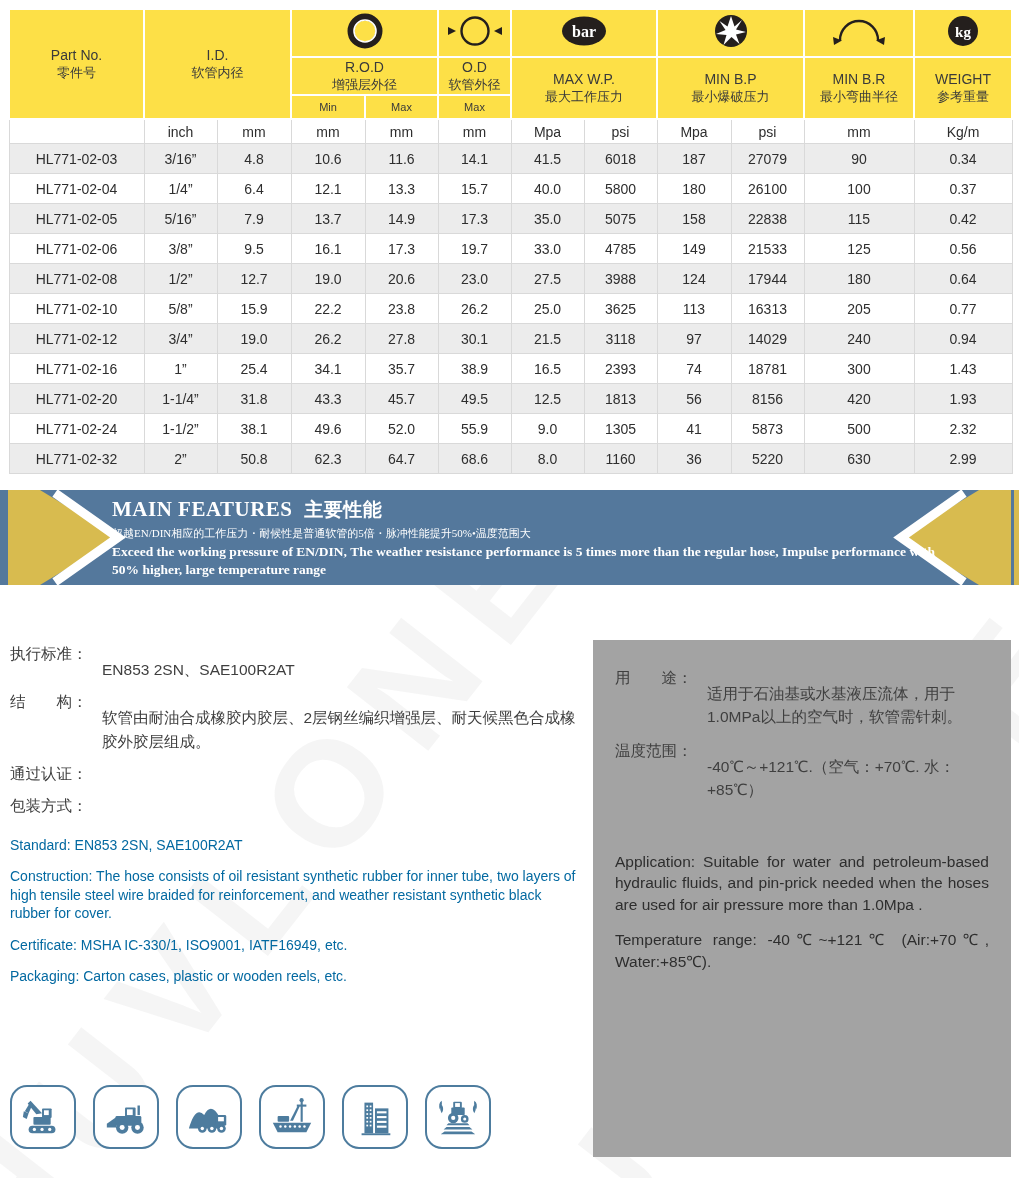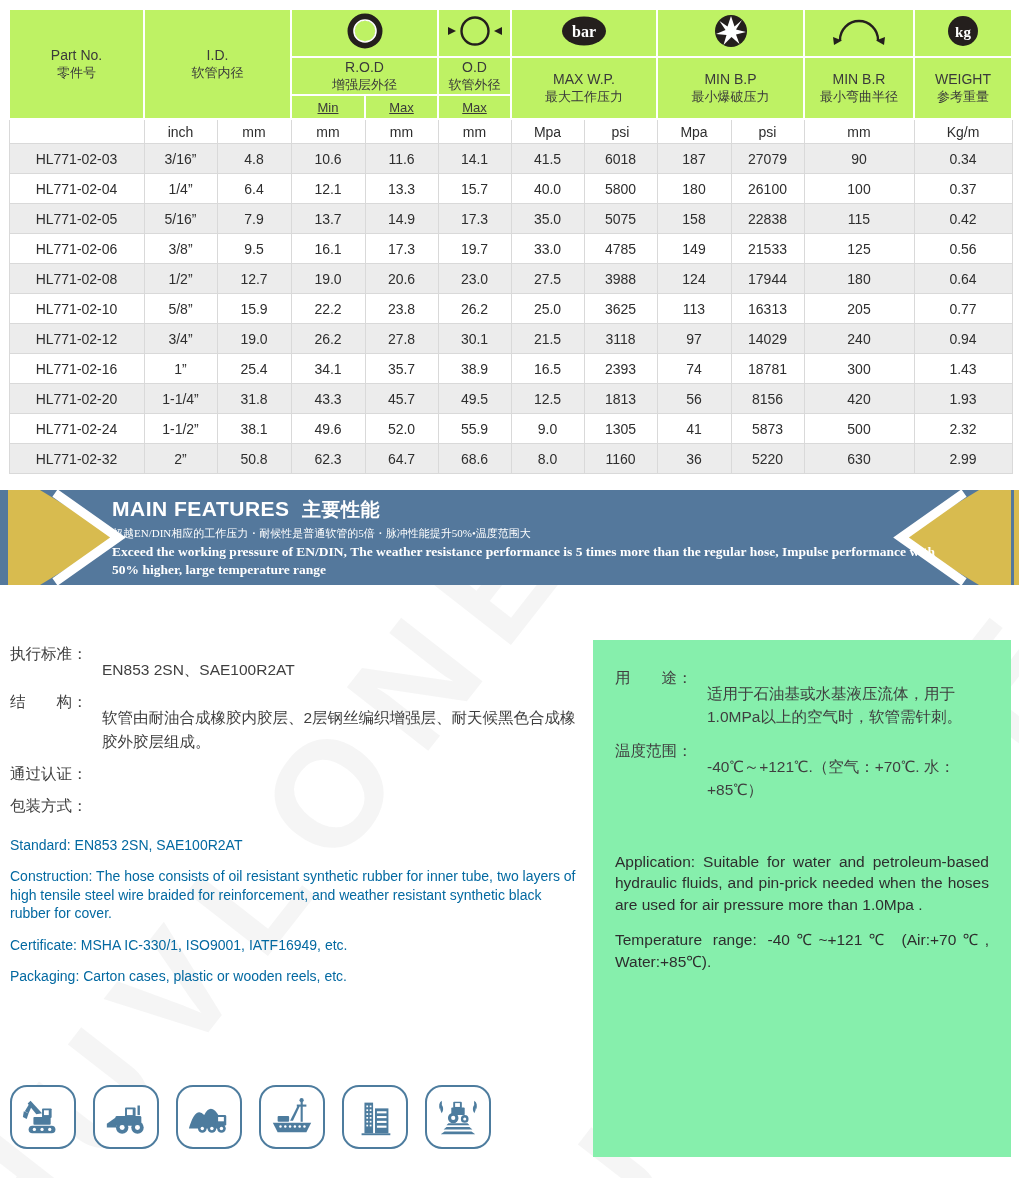--- a/index.html
+++ b/index.html
@@ -8,46 +8,46 @@
   
   .wm{position:absolute;font-family:"Liberation Sans",sans-serif;font-weight:bold;
       color:rgba(120,120,120,0.07);font-size:150px;letter-spacing:26px;white-space:nowrap;
       transform-origin:left top;pointer-events:none;z-index:0;}
   .wm1{left:-90px;top:1190px;transform:rotate(-52deg);}
   .wm2{left:420px;top:1290px;transform:rotate(-52deg);}
   
   .tbl-wrap{position:absolute;left:8px;top:8px;width:1003px;z-index:1;}
   table.spec{border-collapse:collapse;width:1003px;table-layout:fixed;}
   table.spec td{text-align:center;vertical-align:middle;overflow:hidden;}
-  .hc,.hi{background:#bef264;border:2px solid #ffffff;color:#3a3a3a;}
+  .hc,.hi{background:#fde047;border:2px solid #ffffff;color:#3a3a3a;}
   .hi{height:44px;}
   .hc .en{font-size:14px;line-height:1.25;}
   .hc .cn{font-size:13px;line-height:1.3;}
-  .minmax td{height:20px;font-size:13px;text-decoration:underline;}
+  .minmax td{height:20px;font-size:11px;}
   .units td{background:#ffffff;border:1px solid #d9d9d9;height:21px;font-size:14px;color:#2e2e2e;}
   tbody td{border:1px solid #d9d9d9;height:27px;font-size:14px;color:#2e2e2e;}
   tbody tr:nth-child(odd) td{background:#ececec;}
   tbody tr:nth-child(even) td{background:#ffffff;}
   
   .banner{position:absolute;left:0;top:490px;width:1019px;height:95px;z-index:1;}
   .banner svg{position:absolute;left:0;top:0;}
   .banner-text{position:absolute;left:112px;top:7px;width:830px;color:#fff;}
-  .banner-title{font-family:Liberation Sans, sans-serif;font-weight:bold;font-size:21px;letter-spacing:.5px;}
+  .banner-title{font-family:Liberation Serif, serif;font-weight:bold;font-size:21px;letter-spacing:.5px;}
   .banner-title .cn{font-size:19px;margin-left:6px;}
   .banner-cn{font-family:"Liberation Serif",serif;font-size:11px;margin-top:3px;}
   .banner-en{font-family:"Liberation Serif",serif;font-weight:bold;font-size:13.5px;line-height:1.32;margin-top:2px;}
   
   .specs-cn{position:absolute;left:10px;top:642px;width:577px;z-index:1;}
   .spec-row{display:flex;margin-bottom:9px;font-size:15.5px;line-height:1.5;color:#3f3f3f;}
   .spec-label{flex:0 0 92px;white-space:nowrap;}
   .spec-text{flex:1;margin-top:16px;}
   .specs-en{position:absolute;left:10px;top:836px;width:574px;z-index:1;}
   .specs-en .para{margin:0 0 13px 0;font-size:14px;line-height:1.32;color:#0369a1;}
   
-  .panel{position:absolute;left:593px;top:640px;width:418px;height:517px;background:#86efac;
+  .panel{position:absolute;left:593px;top:640px;width:418px;height:517px;background:#a3a3a3;
          box-sizing:border-box;padding:26px 22px 0 22px;z-index:1;}
   .panel .spec-row{font-size:15.5px;color:#3f3f3f;margin-bottom:10px;}
   .panel-en{margin-top:50px;}
   .panel-en .para{margin:0 0 14px 0;font-size:15.5px;line-height:1.38;color:#2e2e2e;text-align:justify;}
   
   .apps{position:absolute;left:10px;top:1085px;display:flex;gap:17px;z-index:1;}
   .app-tile{width:66px;height:64px;border:2.5px solid #4d7c9e;border-radius:17px;background:#fff;
             display:flex;align-items:center;justify-content:center;box-sizing:border-box;}
 </style>
 </head>

